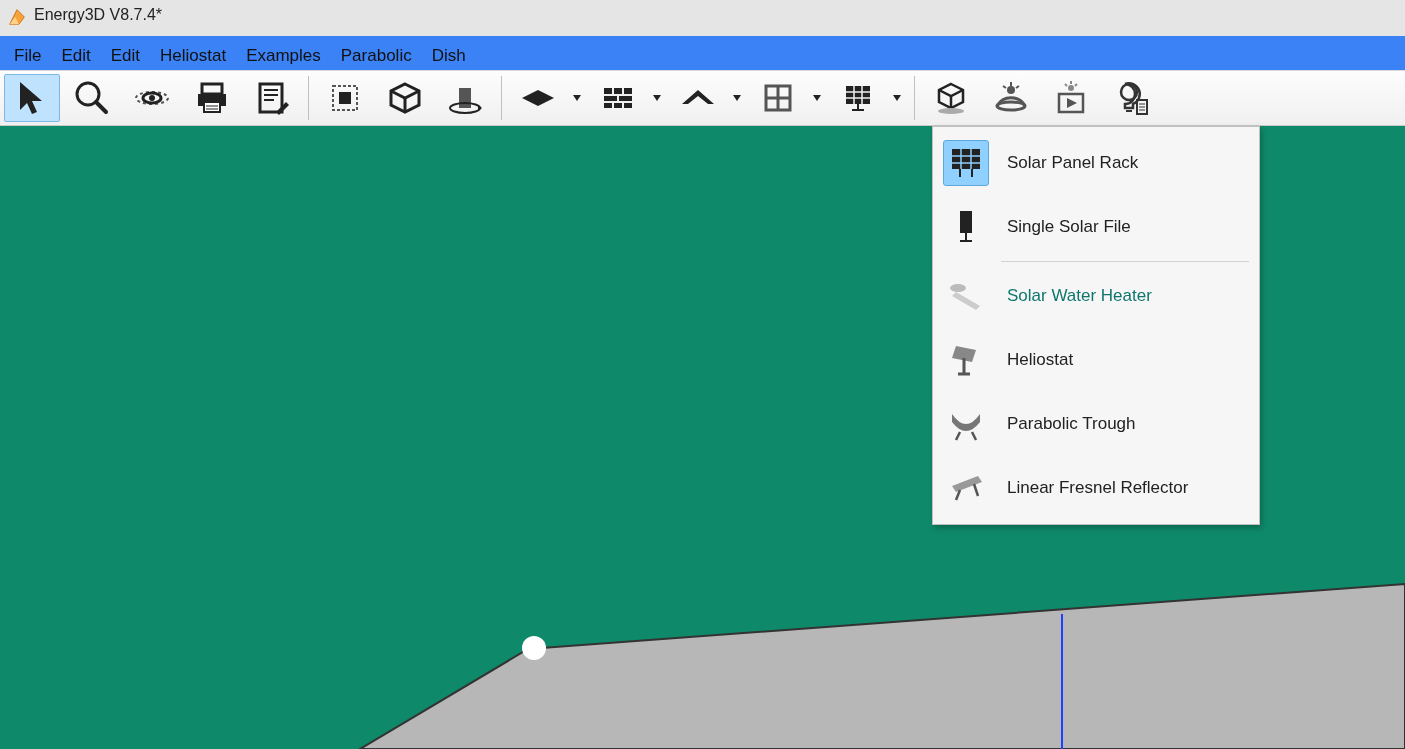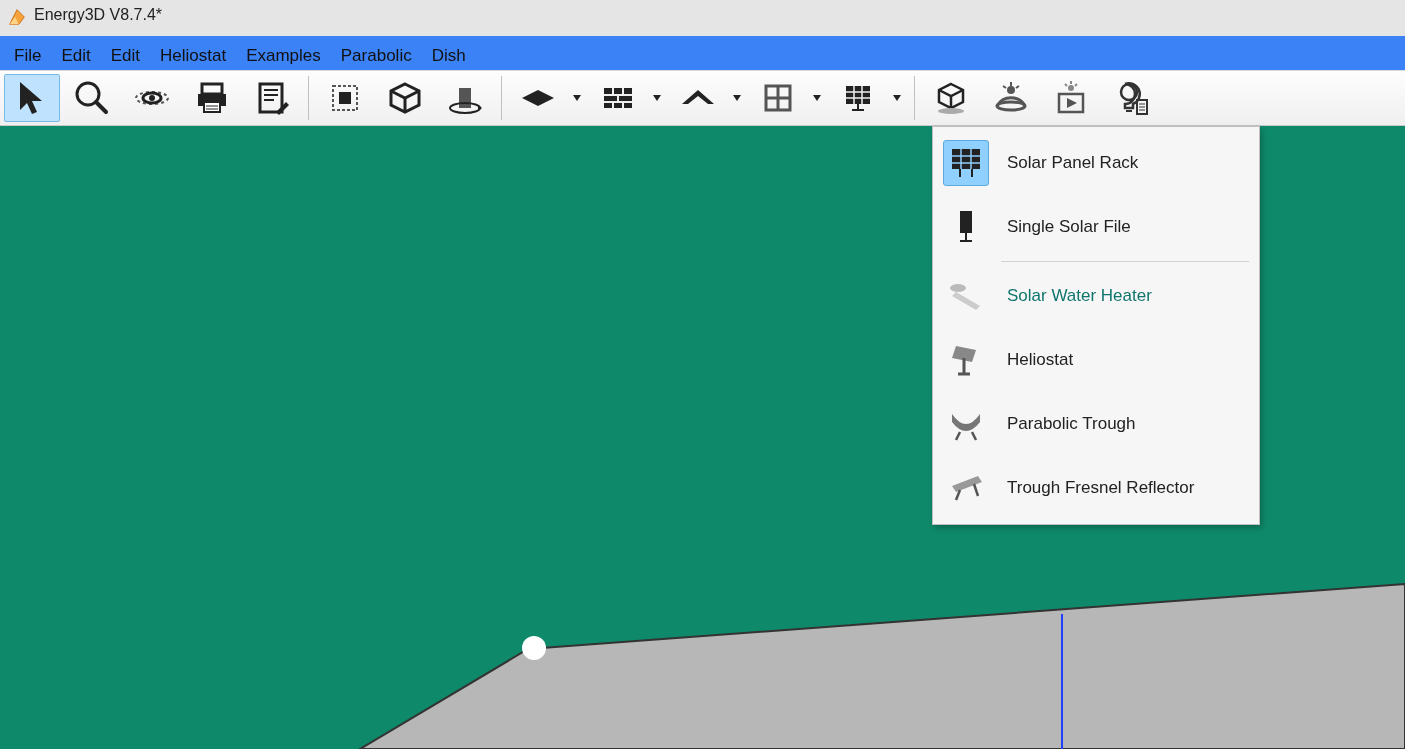--- a/index.html
+++ b/index.html
@@ -408,15 +408,15 @@
 
 
   <div class="dd-item">
     <span class="dd-icon">
       <svg viewBox="0 0 40 40">
         <polygon points="6,18 32,8 36,14 10,24" fill="#999"></polygon>
         <line x1="14" y1="22" x2="10" y2="32" stroke="#555" stroke-width="2.5"></line>
         <line x1="28" y1="16" x2="32" y2="28" stroke="#555" stroke-width="2.5"></line>
       </svg>
     </span>
-    <span>Trough Fresnel Reflector</span>
+    <span>Linear Fresnel Reflector</span>
   </div>
 </div>
 
 </body></html>

